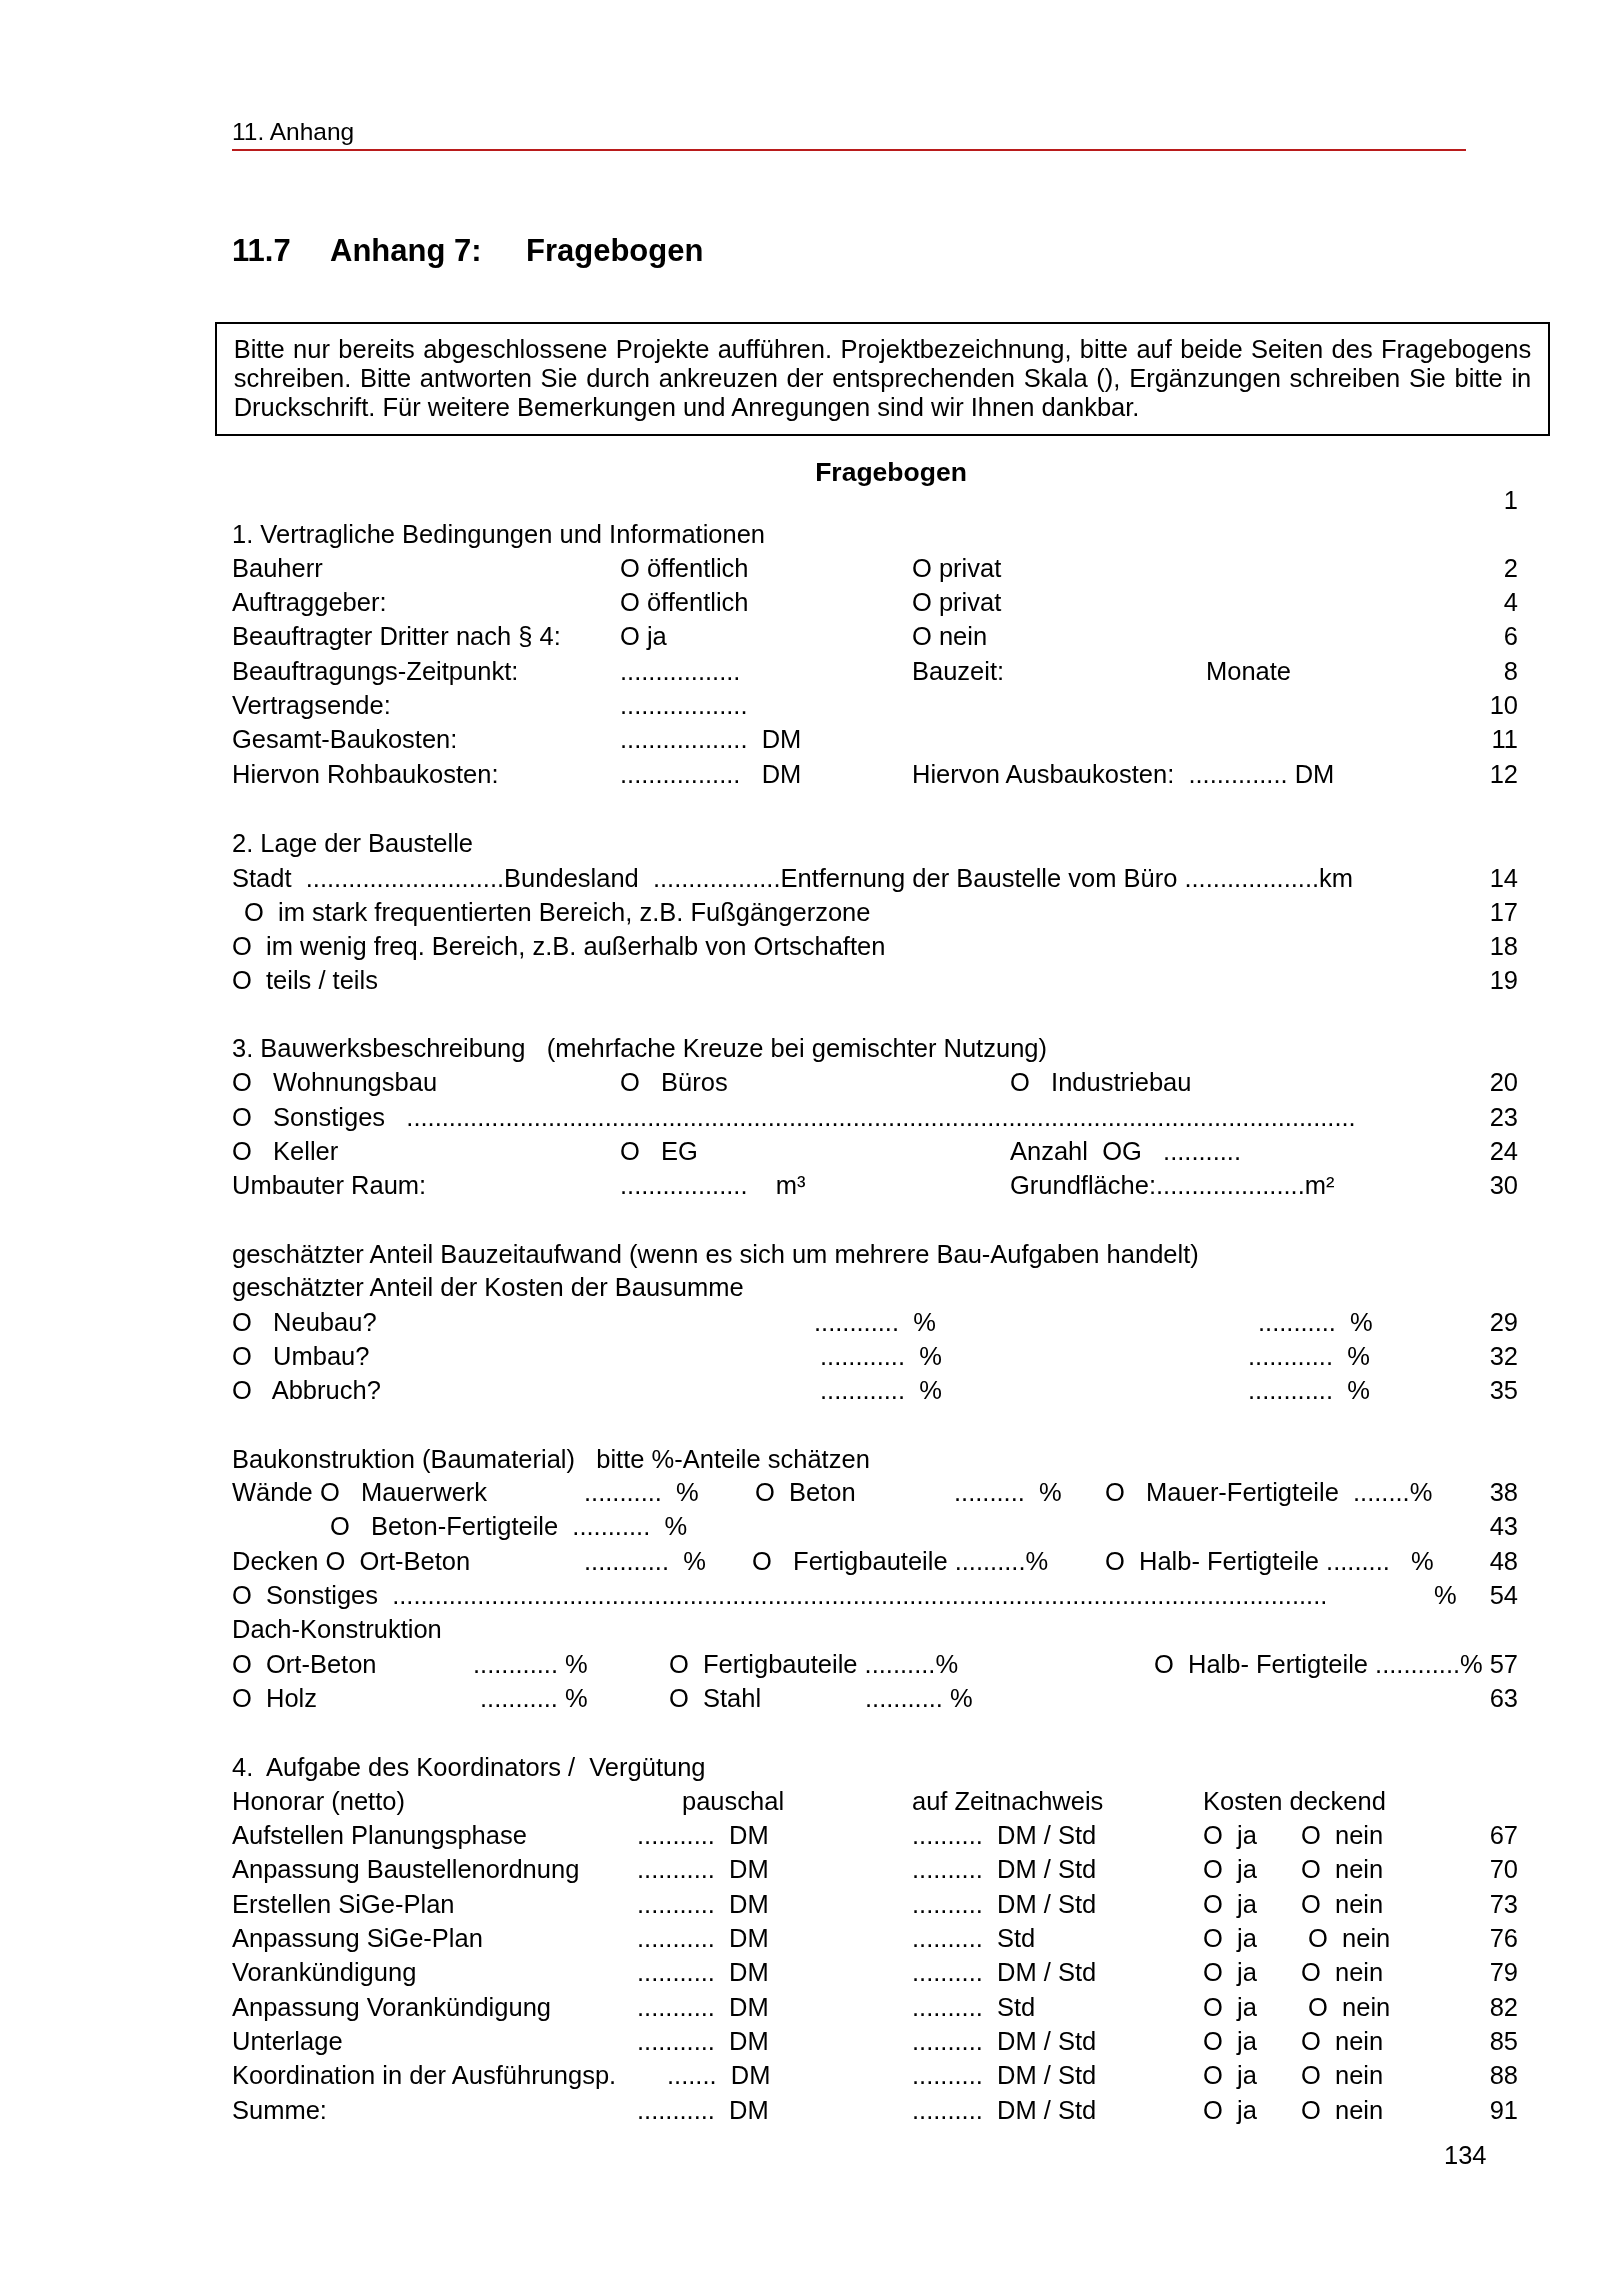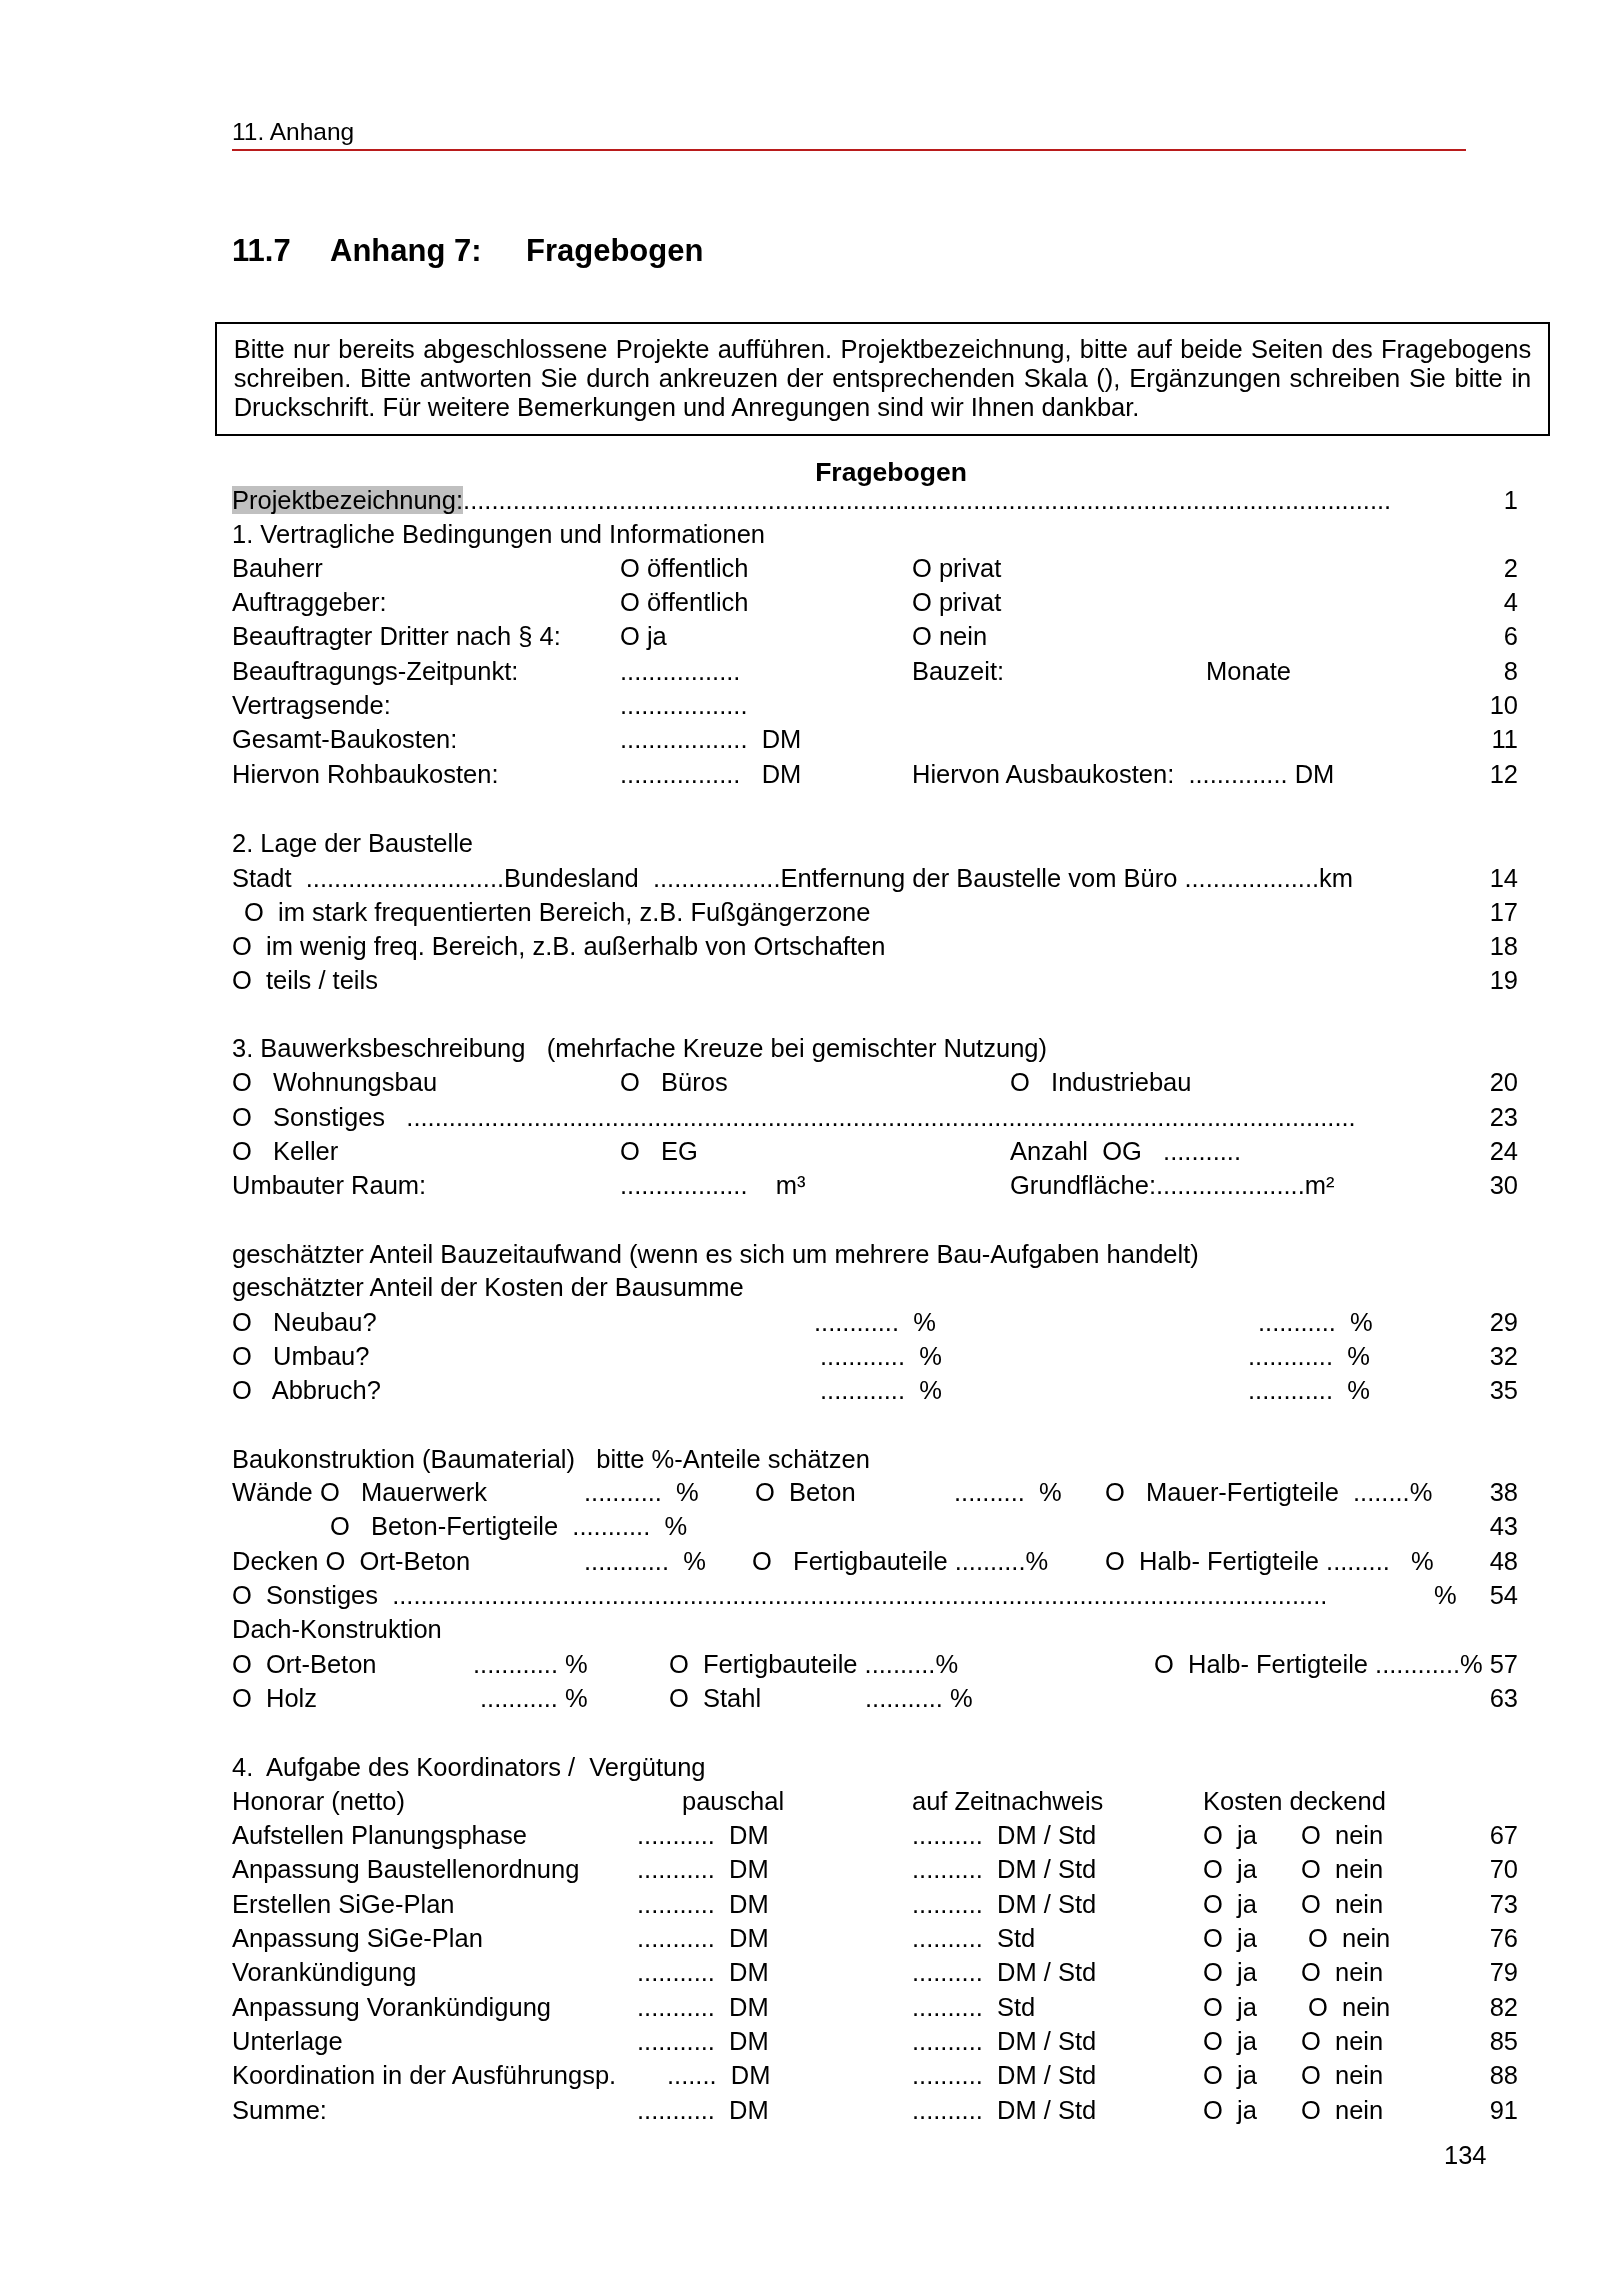--- a/index.html
+++ b/index.html
@@ -36,21 +36,20 @@
   <span>11. Anhang</span>
 </div>
 
 <div class="title"><span class="num">11.7</span><span class="an">Anhang 7:</span><span>Fragebogen</span></div>
 
 <div class="notice">Bitte nur bereits abgeschlossene Projekte aufführen. Projektbezeichnung, bitte auf beide Seiten des Fragebogens schreiben. Bitte antworten Sie durch ankreuzen der entsprechenden Skala (), Ergänzungen schreiben Sie bitte in Druckschrift. Für weitere Bemerkungen und Anregungen sind wir Ihnen dankbar.</div>
 
 <div class="formtitle"><span>Fragebogen</span></div>
 
 <div class="row" style="top:484px">
-  <span style="left:232px"><span class="hl">Projektbezeichnung:</span><span>...................................................................................................................................</span></span>
   <span class="num-col">1</span>
 </div>
 
 <div class="row" style="top:518px">
   <span style="left:232px">1. Vertragliche Bedingungen und Informationen</span>
 </div>
 <div class="row" style="top:552px">
   <span style="left:232px">Bauherr</span>
   <span style="left:620px">O öffentlich</span>
   <span style="left:912px">O privat</span>

